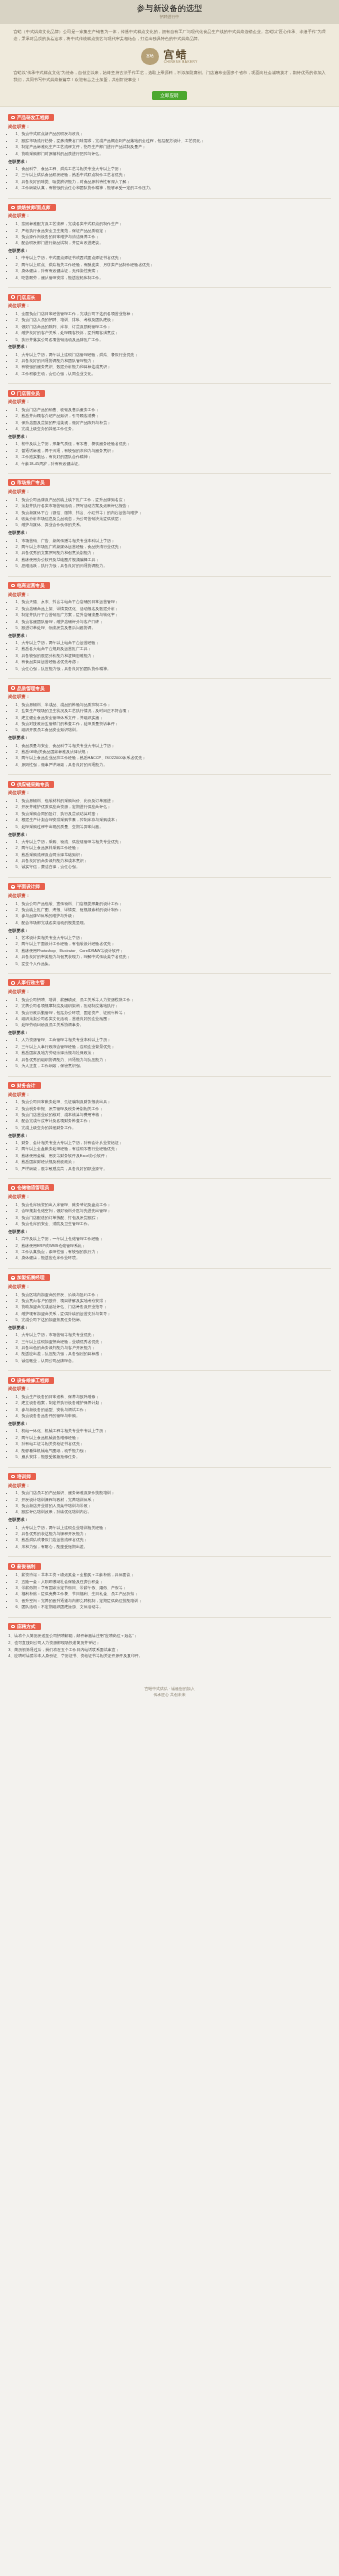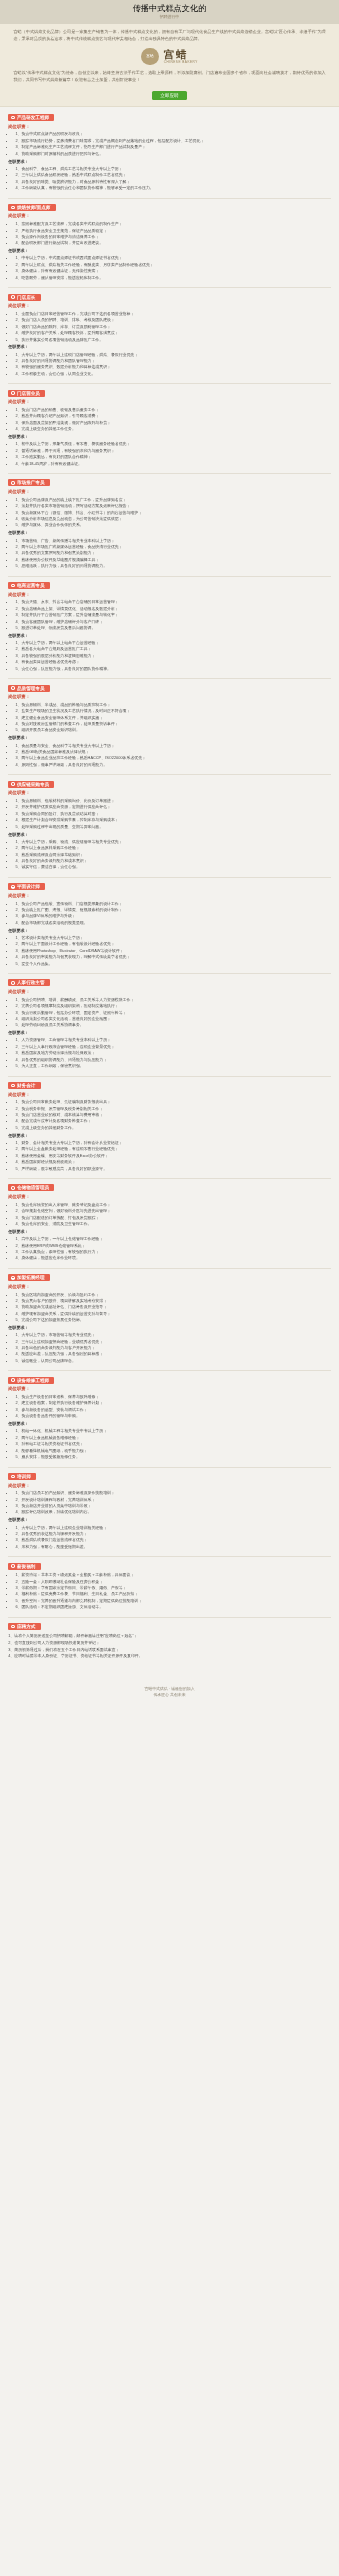--- a/index.html
+++ b/index.html
@@ -157,21 +157,21 @@
     line-height: 6.7px;
     padding: 4.1px 0 10.3px 0;
   }
 </style>
 </head>
 <body>
 
 <div class="page">
 
   <div class="topbar">
-    <div>传播中式糕点文化的</div>
+    <div>参与新设备的选型</div>
     <div class="line2">招聘进行中</div>
   </div>
 
   <div class="hero">
     <div class="intro">宫蜡（中式烘焙文化品牌）公司是一家集生产销售为一体，传播中式糕点文化的，拥有自有工厂与现代化食品生产线的中式烘焙连锁企业。宫蜡以“匠心传承、非遗手作”为理念，秉承对品质的执着追求，将中式传统糕点技艺与现代审美相结合，打造出独具特色的中式烘焙品牌。</div>
 
     <div class="logo-wrap">
       <div class="logo">
         <div class="logo-badge">宫蜡</div>
         <div class="logo-text">

